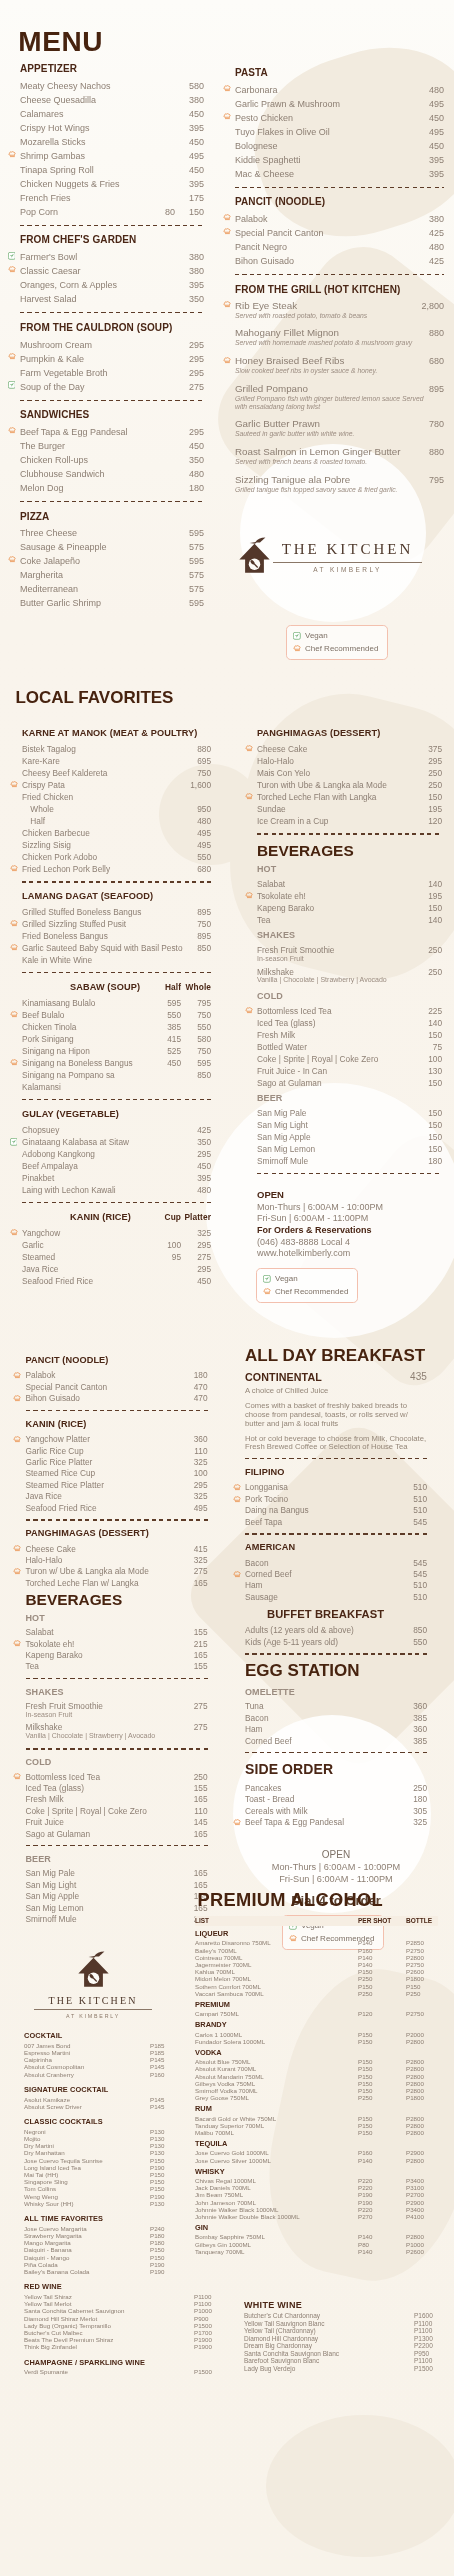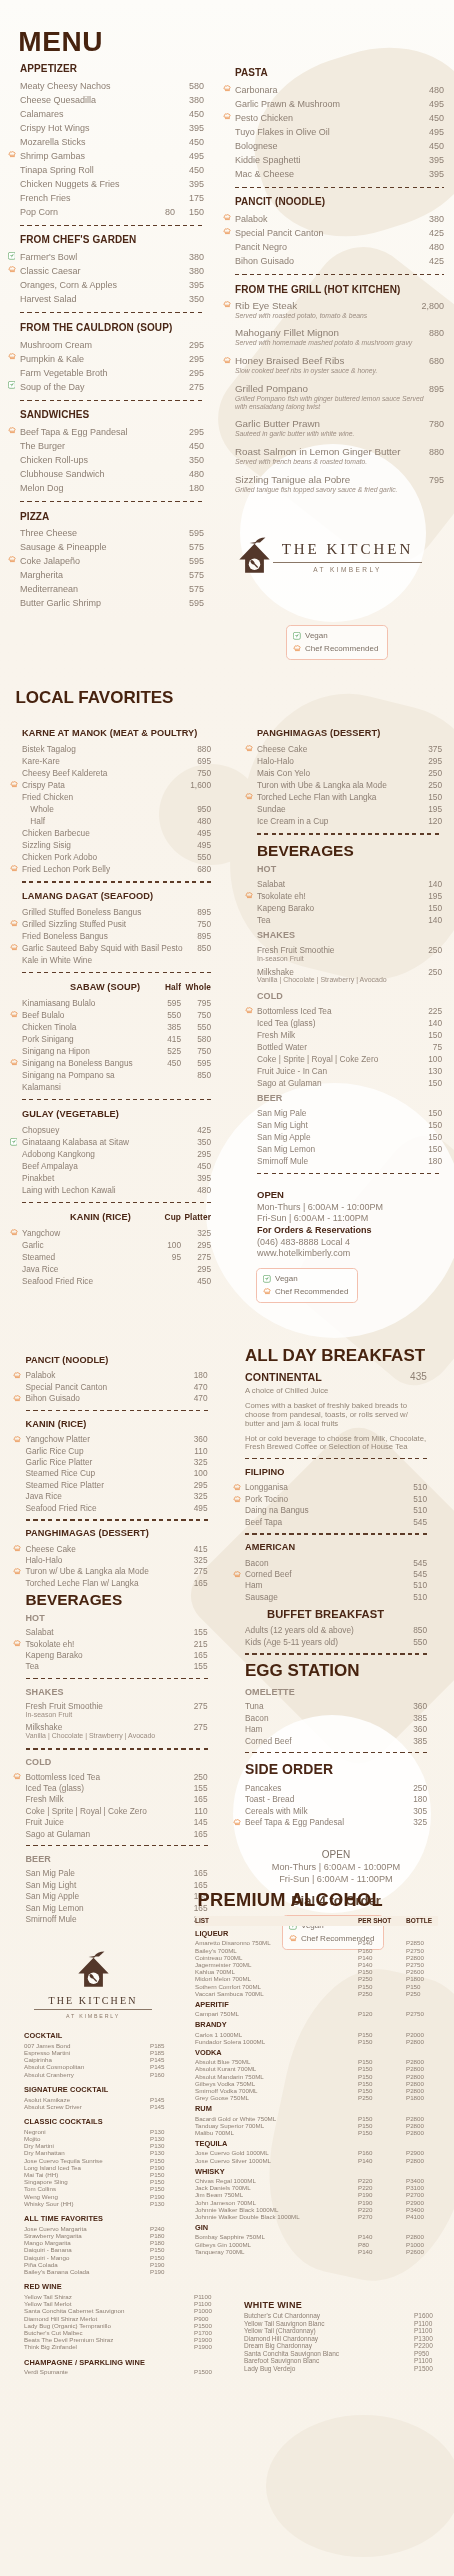--- a/index.html
+++ b/index.html
@@ -1870,21 +1870,21 @@
             <span class="ps">P150</span>
             <span class="pb">P150</span>
           </div>
           <div class="prow">
             <span class="pn">Vaccari Sambuca 700ML</span>
             <span class="ps">P250</span>
             <span class="pb">P250</span>
           </div>
         </div>
         <div class="pgroup">
-          <div class="pg-h">APERITIF</div>
+          <div class="pg-h">PREMIUM</div>
           <div class="prow">
             <span class="pn">Campari 750ML</span>
             <span class="ps">P120</span>
             <span class="pb">P2750</span>
           </div>
         </div>
         <div class="pgroup">
           <div class="pg-h">BRANDY</div>
           <div class="prow">
             <span class="pn">Carlos 1 1000ML</span>

